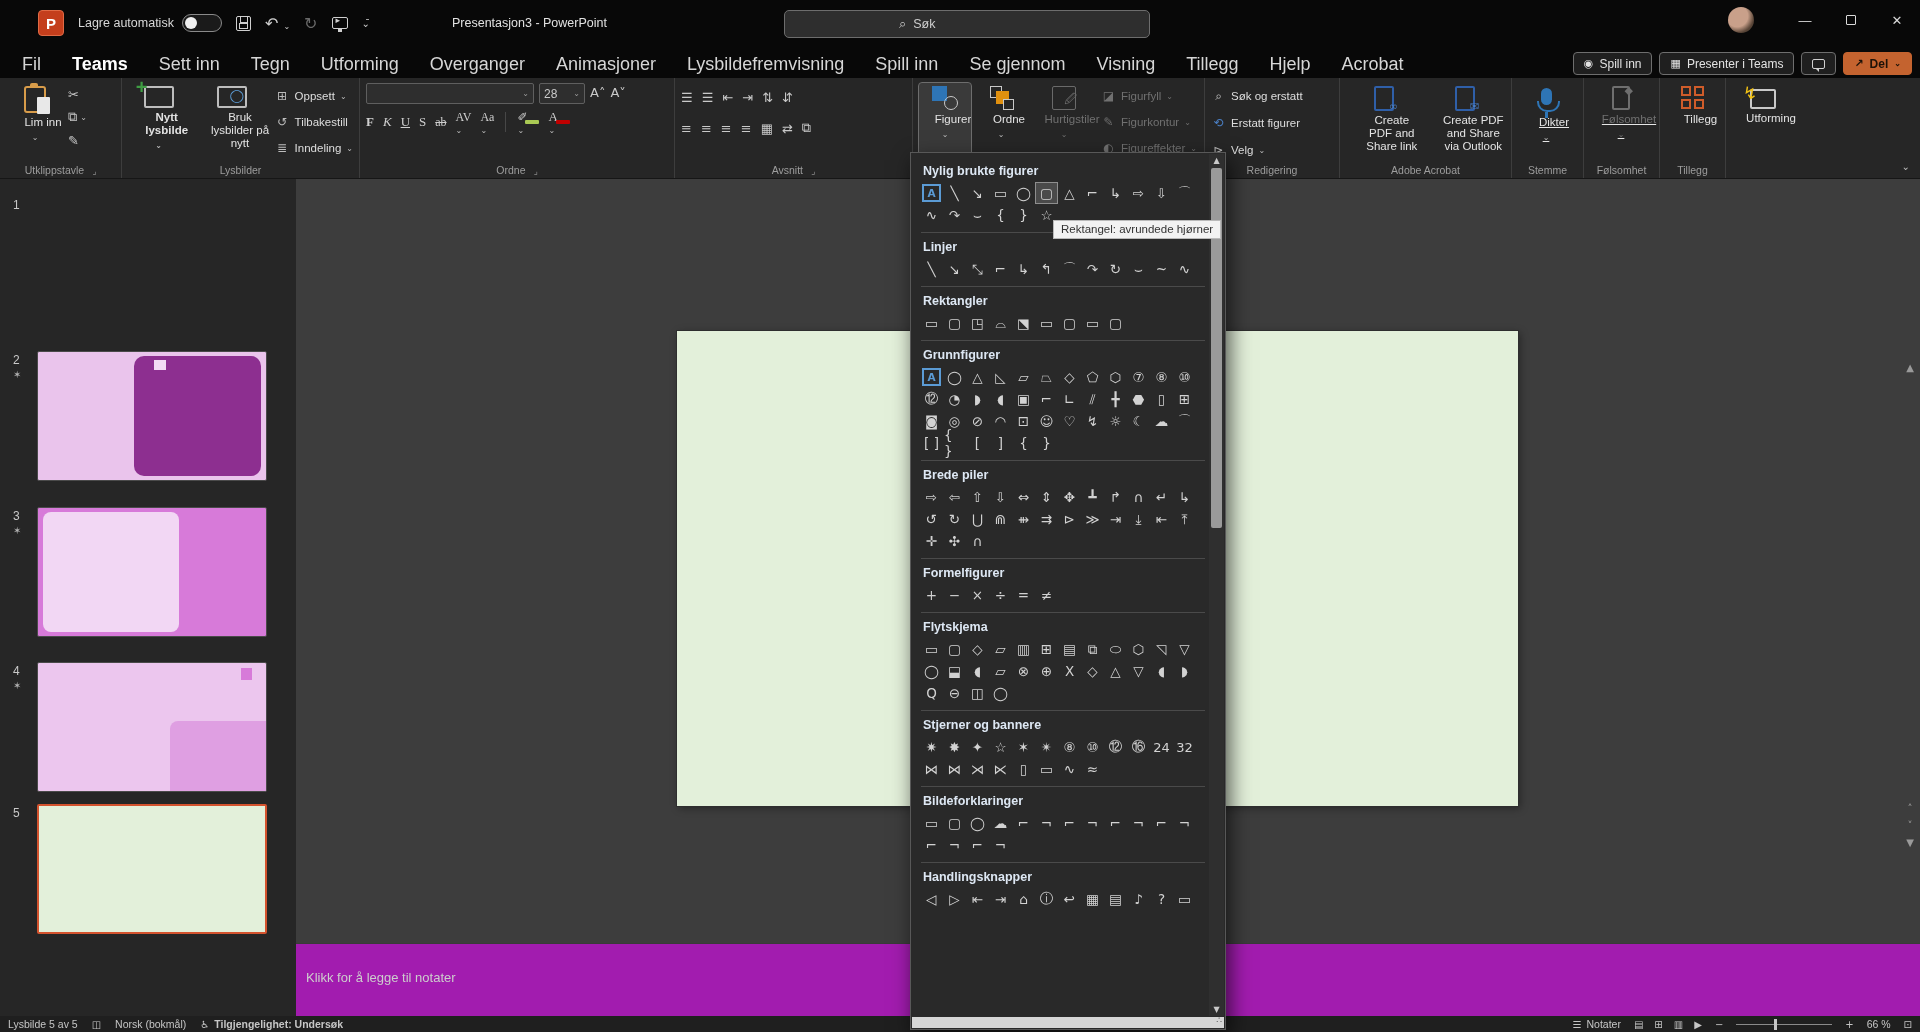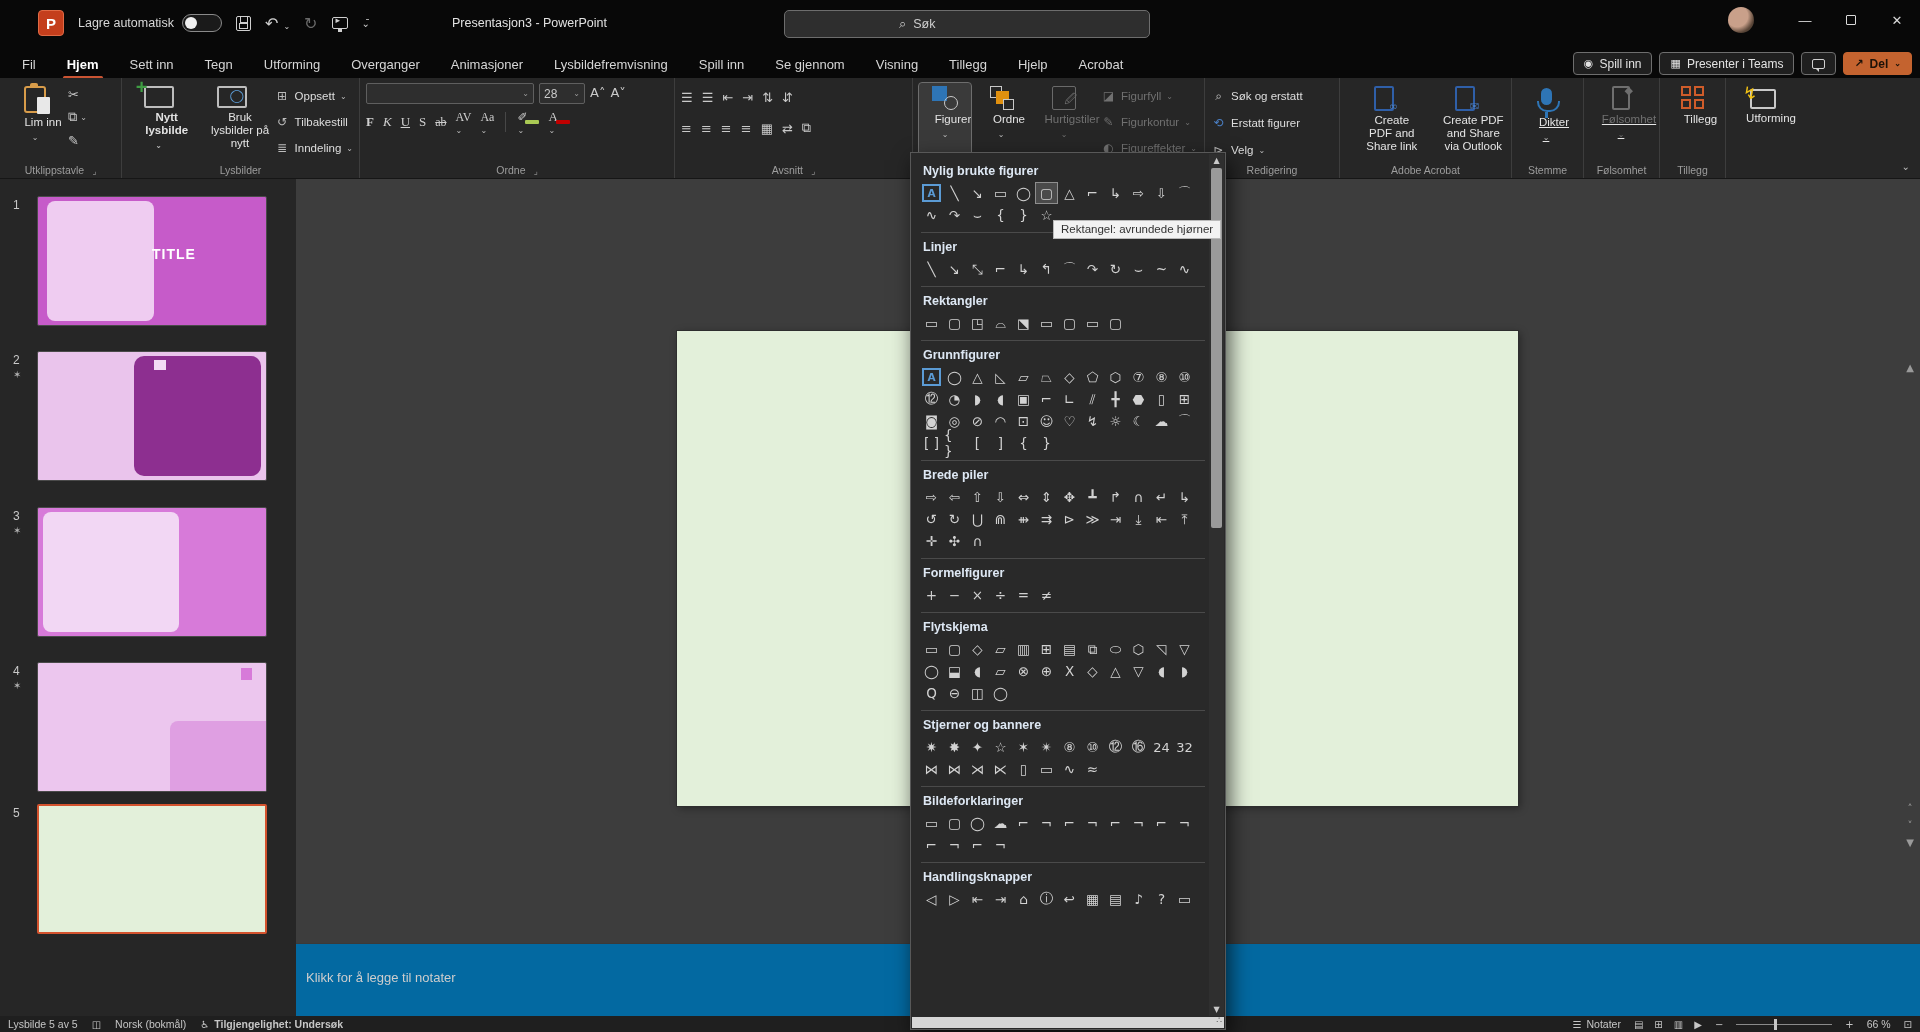--- a/index.html
+++ b/index.html
@@ -29,21 +29,21 @@
   .search-pill .mag { font-family:"DejaVu Sans",sans-serif; font-size:13px; }
   .tb-right { position:absolute; right:0; top:0; height:40px; display:flex; align-items:center; }
   .avatar { width:26px; height:26px; border-radius:50%; margin-right:28px;
     background:radial-gradient(circle at 35% 35%, #c9a08a 0 45%, #5a4638 70%, #2c2620 100%); }
   .wbtn { width:46px; height:38px; display:flex; align-items:center; justify-content:center; color:#d9d9d9; font-size:13px;}
   .maxico { width:10px; height:10px; border:1px solid #d9d9d9; border-radius:1px;}
 
   
   .menubar { position:absolute; left:0; top:50px; width:1920px; height:28px; background:#080808; }
   .tabs { position:absolute; left:20px; top:0; height:28px; display:flex; gap:27px; align-items:center; }
-  .tab { font-size:13px; color:#d6d6d6; padding:4px 2px; position:relative; white-space:nowrap; cursor:default;}
+  .tab { font-size:18px; color:#d6d6d6; padding:4px 2px; position:relative; white-space:nowrap; cursor:default;}
   .tab.active { color:#fff; font-weight:bold; }
   .tab.active:after { content:""; position:absolute; left:-2px; right:-2px; bottom:-3px; height:3px; background:#ca5433; border-radius:2px;}
   .mb-right { position:absolute; right:8px; top:2px; display:flex; gap:7px; align-items:center;}
   .obtn { height:23px; border:1px solid #6e6e6e; border-radius:4px; background:#1f1f1f; color:#e3e3e3;
     font-size:12px; display:flex; align-items:center; gap:6px; padding:0 10px; white-space:nowrap;}
   .obtn .gi { font-family:"DejaVu Sans",sans-serif; font-size:11px;}
   .bubble { width:13px; height:10px; border:1.5px solid #d0d0d0; border-radius:2px; position:relative;}
   .bubble:after { content:""; position:absolute; left:2px; bottom:-4px; border-left:4px solid transparent; border-top:4px solid #d0d0d0;}
   .del-btn { background:#c4632f; border-color:#c4632f; color:#1d1208; font-weight:bold;}
 
@@ -118,21 +118,21 @@
   .d4 .tab { position:absolute; right:6%; top:4%; width:5%; height:9%; background:#d77ad9;}
   .d5 { background:#e3f0da; }
 
   .editor { position:absolute; left:296px; top:179px; right:0; bottom:89px; background:#3d3d3d; }
   .slide-canvas { position:absolute; left:677px; top:331px; width:841px; height:475px; background:#e3f0da;
     box-shadow:0 0 0 1px #2e2e2e, 2px 2px 8px rgba(0,0,0,.4); z-index:1;}
   .vscroll { position:absolute; right:2px; top:183px; width:16px; bottom:95px; }
   .vscroll .va { color:#9a9a9a; font-size:10px; font-family:"DejaVu Sans",sans-serif; text-align:center; }
   .vs-bottom { position:absolute; bottom:0; left:0; right:0; display:flex; flex-direction:column; gap:6px; align-items:center;}
 
-  .notes { position:absolute; left:296px; right:0; bottom:16px; height:73px; background:#0369a1; border-top:1px solid #3a3a3a;}
+  .notes { position:absolute; left:296px; right:0; bottom:16px; height:73px; background:#a21caf; border-top:1px solid #3a3a3a;}
   .notes-text { position:absolute; left:10px; top:26px; font-size:13px; color:#cdcdcd; }
 
   
   .statusbar { position:absolute; left:0; bottom:0; width:1920px; height:16px; background:#1f1f1f;
     display:flex; align-items:center; font-size:10.5px; color:#c6c6c6; padding:0 8px; gap:14px;}
   .sb-ico { font-family:"DejaVu Sans",sans-serif; font-size:10px; color:#c6c6c6;}
   .sb-right { margin-left:auto; display:flex; align-items:center; gap:13px;}
   .zoom-track { width:96px; height:1px; background:#8a8a8a; position:relative;}
   .zoom-track .zthumb { position:absolute; left:38px; top:-5px; width:3px; height:11px; background:#c6c6c6;}
 
@@ -187,21 +187,21 @@
     <div class="wbtn">
         <span class="maxico"></span>
       </div>
     <div class="wbtn">✕</div>
   </div>
 </div>
 
 <div class="menubar">
   <div class="tabs" id="menu-tabs">
       <span class="tab">Fil</span>
-      <span class="tab active">Hjem</span>
+      <span class="tab active">Teams</span>
       <span class="tab">Sett inn</span>
       <span class="tab">Tegn</span>
       <span class="tab">Utforming</span>
       <span class="tab">Overganger</span>
       <span class="tab">Animasjoner</span>
       <span class="tab">Lysbildefremvisning</span>
       <span class="tab">Spill inn</span>
       <span class="tab">Se gjennom</span>
       <span class="tab">Visning</span>
       <span class="tab">Tillegg</span>
@@ -433,24 +433,20 @@
       <div class="des-ico"></div>
       <div class="blabel">Utforming</div>
     </div>
   </div>
 
   <span class="collapse-chev">⌄</span>
 </div>
 
 <div class="thumbs" id="thumb-panel">
     <div class="thumb-num" style="top: 19px;">1</div>
-    <div class="thumb d1" style="top: 17px;">
-      <div class="panel"></div>
-      <span class="ttl">TITLE</span>
-    </div>
     <div class="thumb-num" style="top: 174px;">2</div>
     <div class="thumb-star" style="top: 190px;">✶</div>
     <div class="thumb d2" style="top: 172px;">
       <div class="blob"></div>
       <div class="tab"></div>
     </div>
     <div class="thumb-num" style="top: 330px;">3</div>
     <div class="thumb-star" style="top: 346px;">✶</div>
     <div class="thumb d3" style="top: 328px;">
       <div class="panel"></div>

